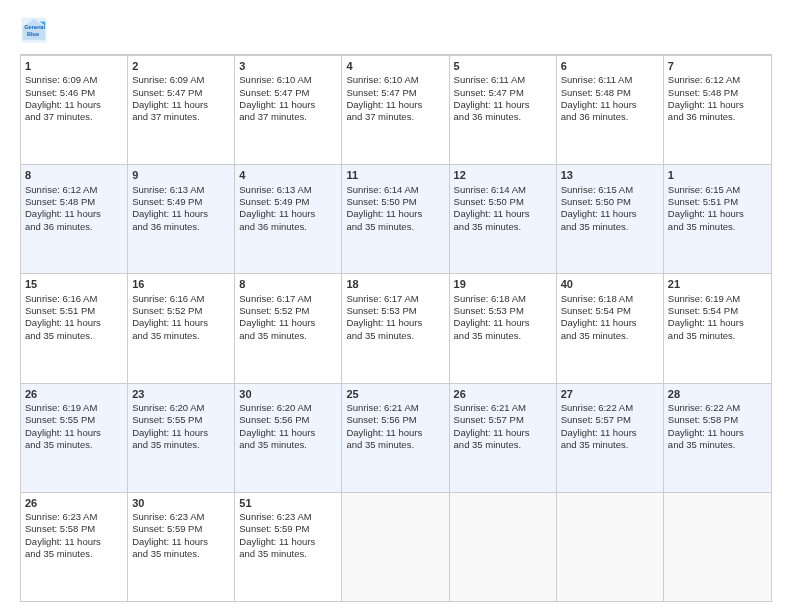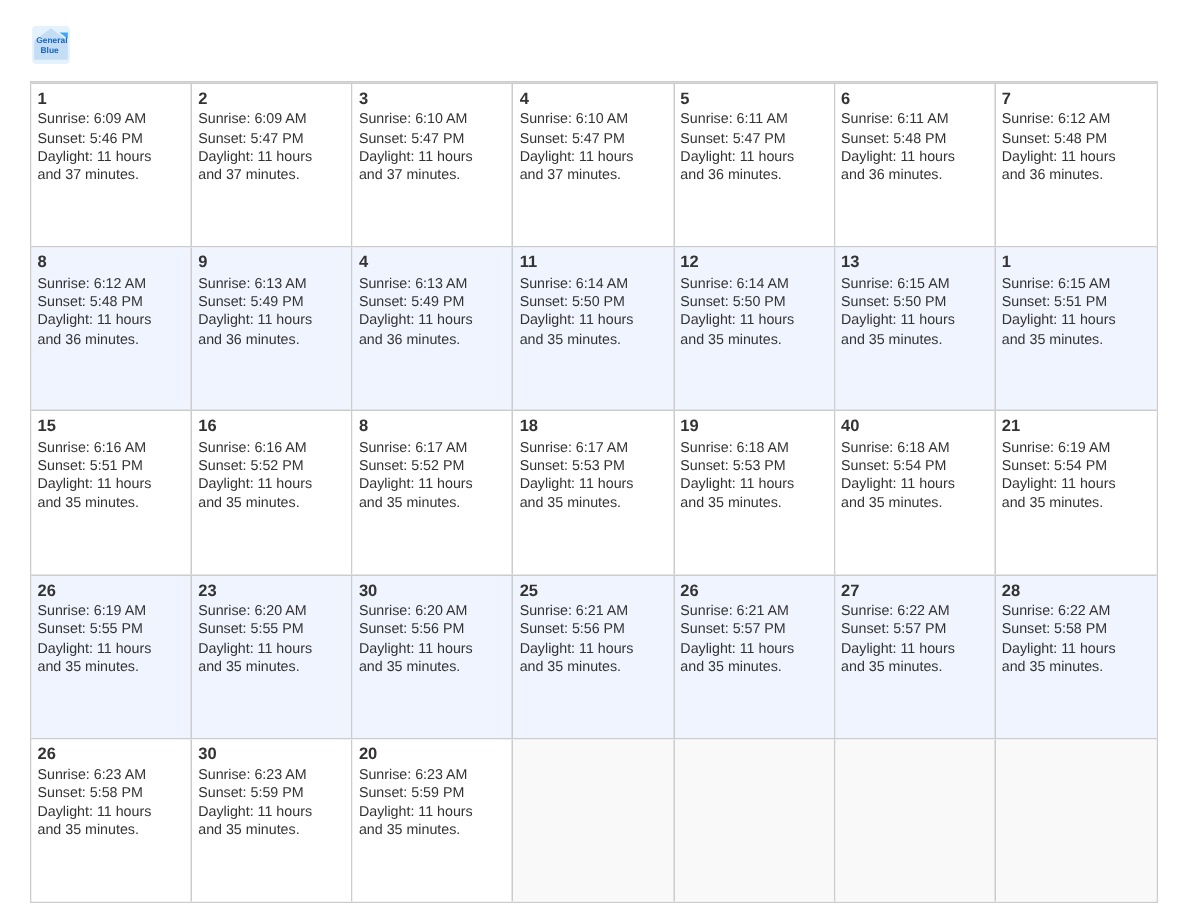--- a/index.html
+++ b/index.html
@@ -171,21 +171,21 @@
           <div class="cal-cell"><span class="day-num">23</span><span>Sunrise: 6:20 AM<br>Sunset: 5:55 PM<br>Daylight: 11 hours<br>and 35 minutes.</span></div>
           <div class="cal-cell"><span class="day-num">30</span><span>Sunrise: 6:20 AM<br>Sunset: 5:56 PM<br>Daylight: 11 hours<br>and 35 minutes.</span></div>
           <div class="cal-cell"><span class="day-num">25</span><span>Sunrise: 6:21 AM<br>Sunset: 5:56 PM<br>Daylight: 11 hours<br>and 35 minutes.</span></div>
           <div class="cal-cell"><span class="day-num">26</span><span>Sunrise: 6:21 AM<br>Sunset: 5:57 PM<br>Daylight: 11 hours<br>and 35 minutes.</span></div>
           <div class="cal-cell"><span class="day-num">27</span><span>Sunrise: 6:22 AM<br>Sunset: 5:57 PM<br>Daylight: 11 hours<br>and 35 minutes.</span></div>
           <div class="cal-cell"><span class="day-num">28</span><span>Sunrise: 6:22 AM<br>Sunset: 5:58 PM<br>Daylight: 11 hours<br>and 35 minutes.</span></div>
         </div>
         <div class="cal-row">
           <div class="cal-cell"><span class="day-num">26</span><span>Sunrise: 6:23 AM<br>Sunset: 5:58 PM<br>Daylight: 11 hours<br>and 35 minutes.</span></div>
           <div class="cal-cell"><span class="day-num">30</span><span>Sunrise: 6:23 AM<br>Sunset: 5:59 PM<br>Daylight: 11 hours<br>and 35 minutes.</span></div>
-          <div class="cal-cell"><span class="day-num">20</span><span>Sunrise: 6:23 AM<br>Sunset: 5:59 PM<br>Daylight: 11 hours<br>and 35 minutes.</span></div>
+          <div class="cal-cell"><span class="day-num">51</span><span>Sunrise: 6:23 AM<br>Sunset: 5:59 PM<br>Daylight: 11 hours<br>and 35 minutes.</span></div>
           <div class="cal-cell empty"></div>
           <div class="cal-cell empty"></div>
           <div class="cal-cell empty"></div>
           <div class="cal-cell empty"></div>
         </div>
       </div>
   </div>
 </div>
 
 </body></html>

